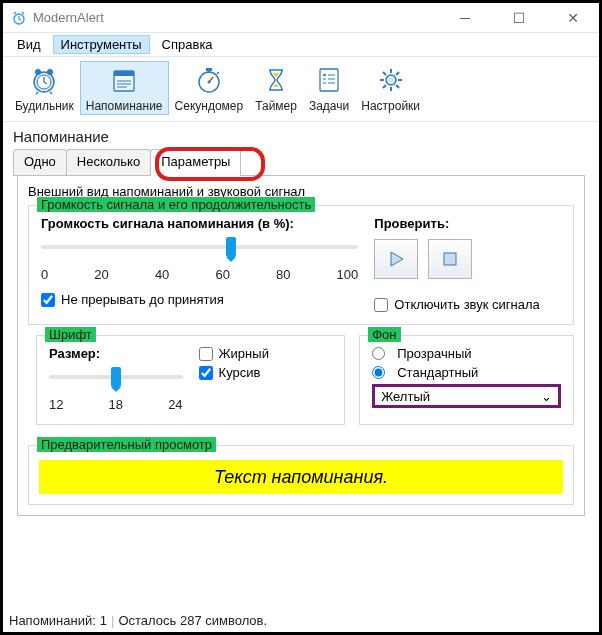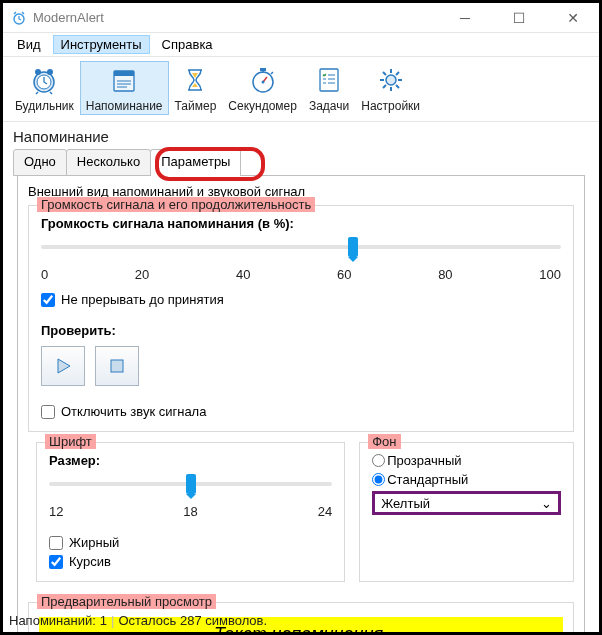--- a/index.html
+++ b/index.html
@@ -18,35 +18,35 @@
 .tbtn .ticon { width: 34px; height: 34px; display: flex; align-items: center; justify-content: center; }
 .tbtn .tlabel { font-size: 12px; color: #222; margin-top: 2px; }
 .section-title { font-size: 15px; padding: 6px 10px 4px; color: #222; }
 .tabs { display: flex; padding: 0 10px; position: relative; }
 .tab { padding: 4px 10px 6px; border: 1px solid #bfbfbf; border-bottom: none; background: #fff; cursor: pointer; margin-right: -1px; position: relative; z-index: 1; font-size: 13px; border-radius: 3px 3px 0 0; }
 .tab.inactive { background: #f3f3f3; border-bottom: 1px solid #bfbfbf; }
 .tab-highlight { position: absolute; border: 4px solid #d92020; border-radius: 14px; left: 152px; top: 144px; width: 110px; height: 34px; pointer-events: none; z-index: 5; }
 .tabpanel { margin: 0 14px 6px; border: 1px solid #bfbfbf; padding: 8px 10px 10px; position: relative; top: -1px; }
 .inner-tab-lbl { font-size: 13px; margin-bottom: 6px; }
 .group { border: 1px solid #d9d9d9; padding: 10px 12px 12px; margin-bottom: 10px; position: relative; }
-.group > legend, .glegend { position: absolute; top: -9px; left: 8px; background: #fca5a5; padding: 0 4px; font-size: 13px; color: #222; }
-.row { display: flex; gap: 16px; flex-direction: column; }
+.group > legend, .glegend { position: absolute; top: -9px; left: 8px; background: #22c55e; padding: 0 4px; font-size: 13px; color: #222; }
+.row { display: flex; gap: 16px; }
 .col { flex: 1; position: relative; }
 .label-b { font-weight: 600; font-size: 13px; margin-bottom: 8px; display: block; }
 .slider-wrap { position: relative; height: 24px; margin-bottom: 4px; }
 .slider-track { position: absolute; top: 6px; left: 0; right: 0; height: 4px; background: #e3e3e3; border-radius: 2px; }
 .slider-thumb { position: absolute; top: -2px; width: 10px; height: 20px; background: #129be8; border-radius: 2px; transform: translateX(-50%); }
 .slider-thumb::after { content:""; position:absolute; left:50%; top:100%; transform:translateX(-50%); border:5px solid transparent; border-top-color:#129be8; }
 .ticks { display: flex; justify-content: space-between; font-size: 12px; color: #222; }
 .check { display: flex; align-items: center; gap: 6px; cursor: pointer; }
 .check input { width: 14px; height: 14px; }
 .btnrow { display: flex; gap: 10px; margin-top: 4px; }
 .sqbtn { width: 44px; height: 40px; border: 1px solid #aab6c2; background: linear-gradient(#fdfdfd,#e8eef4); display: flex; align-items: center; justify-content: center; cursor: pointer; }
 .flex2 { display: flex; gap: 14px; padding-left: 8px; }
-.radio { display: flex; align-items: center; gap: 2px; cursor: pointer; margin-bottom: 4px; }
+.radio { display: flex; align-items: center; gap: 12px; cursor: pointer; margin-bottom: 4px; }
 .select { width: 100%; height: 24px; border: 3px solid #701a75; padding: 0 6px; background: #fff; display: flex; align-items: center; justify-content: space-between; cursor: pointer; font-size: 13px; }
 .preview-group { border: 1px solid #d9d9d9; padding: 14px 10px 10px; position: relative; }
 .preview { background: #ffff00; height: 34px; display: flex; align-items: center; justify-content: center; font-style: italic; font-size: 18px; color: #000; }
 .statusbar { position: absolute; bottom: 4px; left: 6px; right: 4px; display: flex; gap: 4px; font-size: 13px; color: #222; }
 .statusbar .sep { color: #bbb; }
 svg { display: block; }
 </style>
 </head>
 <body>
 
@@ -92,37 +92,37 @@
           <rect x="6" y="7" width="20" height="20" rx="1" fill="#eef5fb" stroke="#2d7cc1" stroke-width="1.3"></rect>
           <rect x="6" y="7" width="20" height="5" fill="#2d7cc1"></rect>
           <path d="M9 17h14M9 20h14M9 23h10" stroke="#2d7cc1" stroke-width="1"></path>
         </svg>
       </span>
     <span class="tlabel">Напоминание</span>
   </div>
   <div class="tbtn">
     <span class="ticon">
         <svg width="32" height="32" viewBox="0 0 32 32">
-          <path d="M9 6h14M9 26h14M10 6c0 6 5 7 5 10s-5 4-5 10M22 6c0 6-5 7-5 10s5 4 5 10" fill="none" stroke="#2d7cc1" stroke-width="1.5"></path>
-          <path d="M13 9h6l-3 5z M13 23h6l-3-4z" fill="#f4c544"></path>
-        </svg>
-      </span>
-    <span class="tlabel">Таймер</span>
-  </div>
-  <div class="tbtn">
-    <span class="ticon">
-        <svg width="32" height="32" viewBox="0 0 32 32">
           <circle cx="16" cy="18" r="10" fill="#fff" stroke="#2d7cc1" stroke-width="1.5"></circle>
           <rect x="13" y="4" width="6" height="3" fill="#2d7cc1"></rect>
           <path d="M16 7v2M24 10l2-2" stroke="#2d7cc1" stroke-width="1.5"></path>
           <path d="M16 18l4-5" stroke="#d13a3a" stroke-width="1.5"></path>
           <circle cx="16" cy="18" r="1.5" fill="#2d7cc1"></circle>
         </svg>
       </span>
     <span class="tlabel">Секундомер</span>
+  </div>
+  <div class="tbtn">
+    <span class="ticon">
+        <svg width="32" height="32" viewBox="0 0 32 32">
+          <path d="M9 6h14M9 26h14M10 6c0 6 5 7 5 10s-5 4-5 10M22 6c0 6-5 7-5 10s5 4 5 10" fill="none" stroke="#2d7cc1" stroke-width="1.5"></path>
+          <path d="M13 9h6l-3 5z M13 23h6l-3-4z" fill="#f4c544"></path>
+        </svg>
+      </span>
+    <span class="tlabel">Таймер</span>
   </div>
   <div class="tbtn">
     <span class="ticon">
         <svg width="32" height="32" viewBox="0 0 32 32">
           <rect x="7" y="5" width="18" height="22" rx="1" fill="#fff" stroke="#2d7cc1" stroke-width="1.3"></rect>
           <path d="M10 11h3M15 11h7M10 15h3M15 15h7M10 19h3M15 19h7" stroke="#2d7cc1" stroke-width="1.2"></path>
           <path d="M10 11l1 1 2-2" stroke="#3a9a3a" stroke-width="1.2" fill="none"></path>
         </svg>
       </span>
     <span class="tlabel">Задачи</span>

